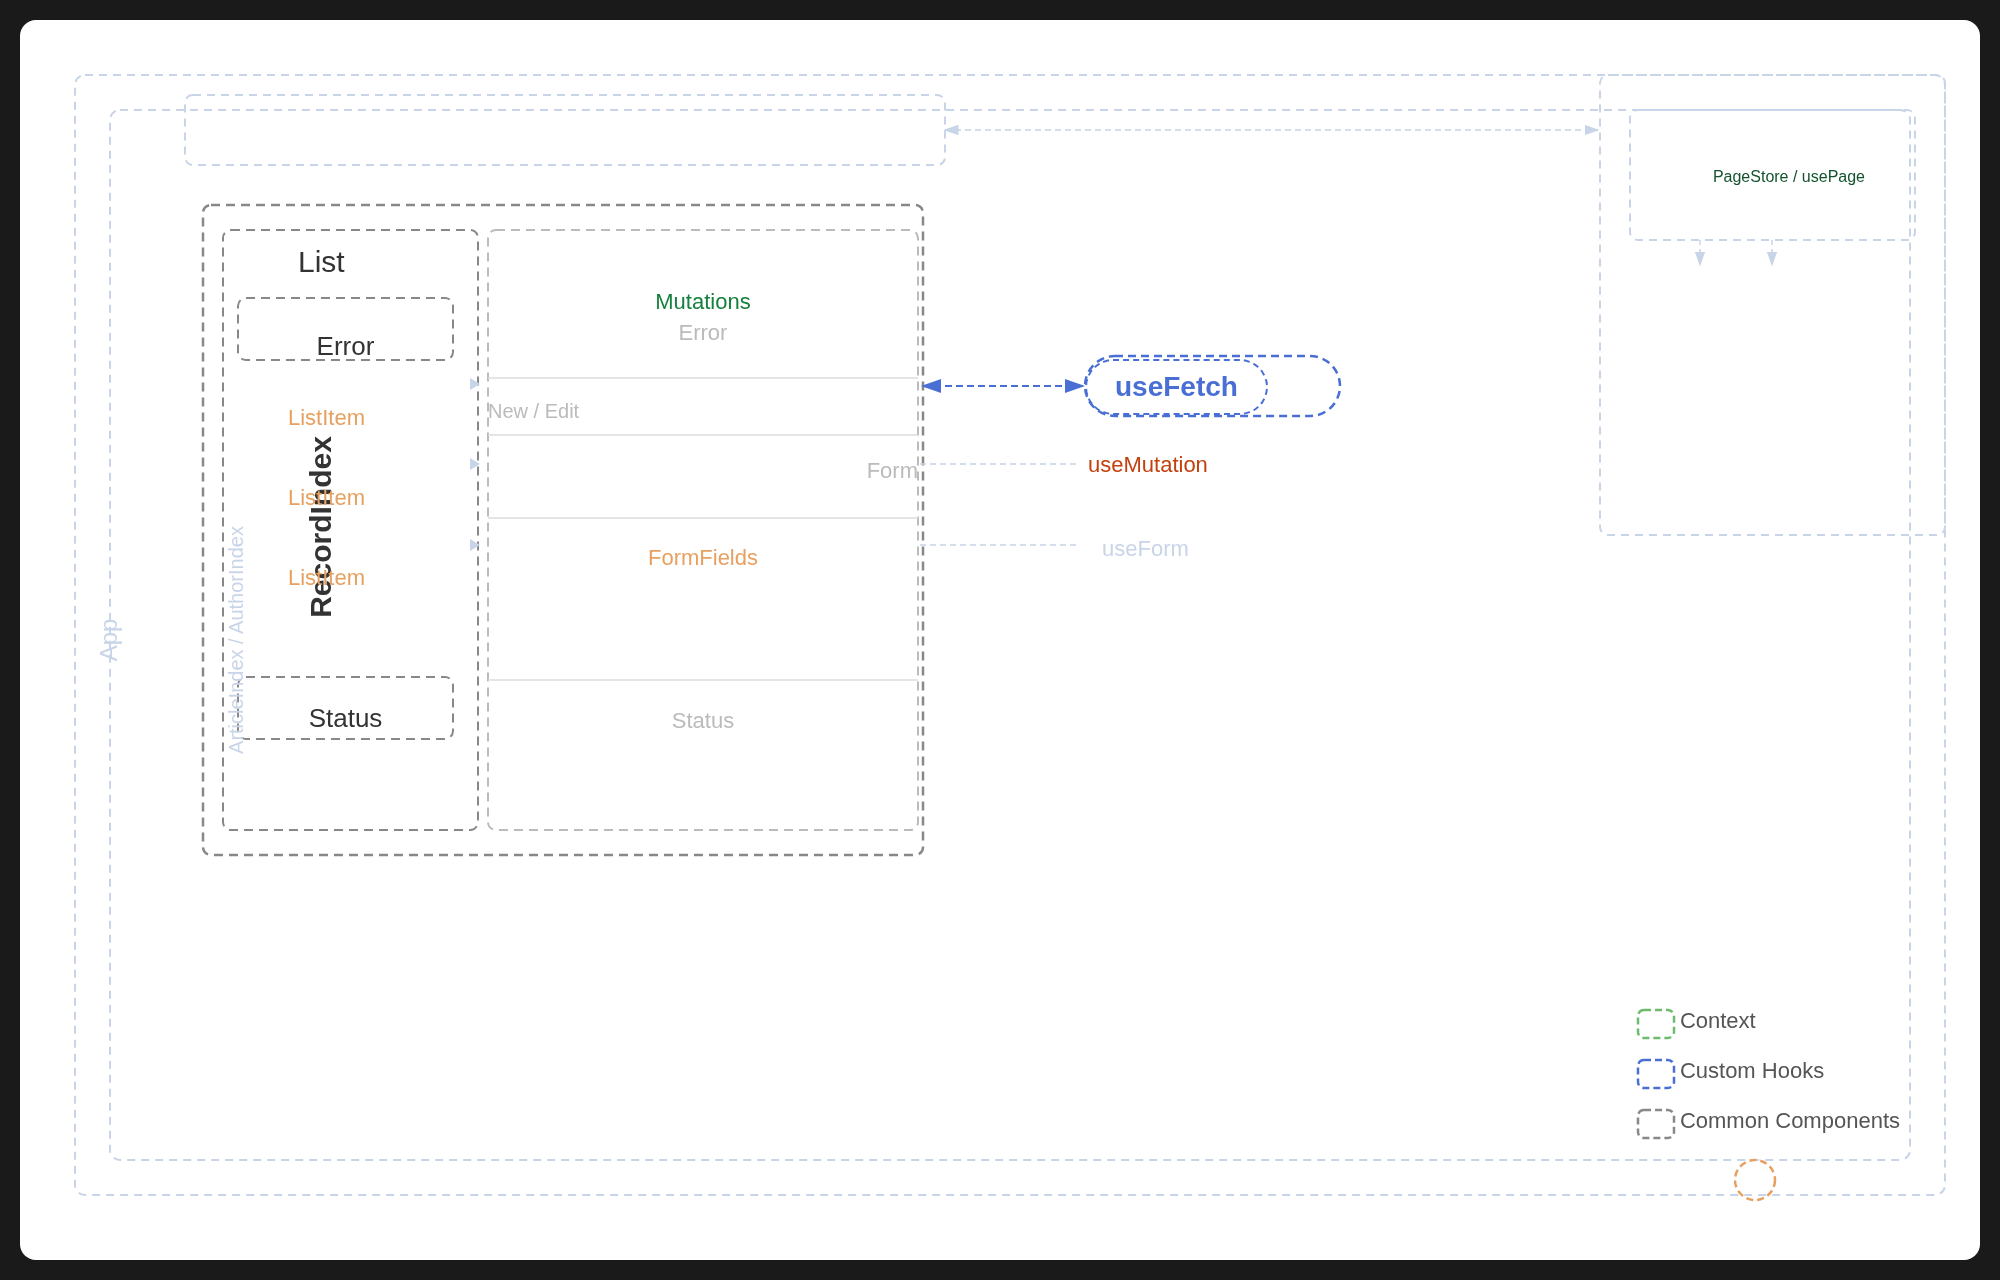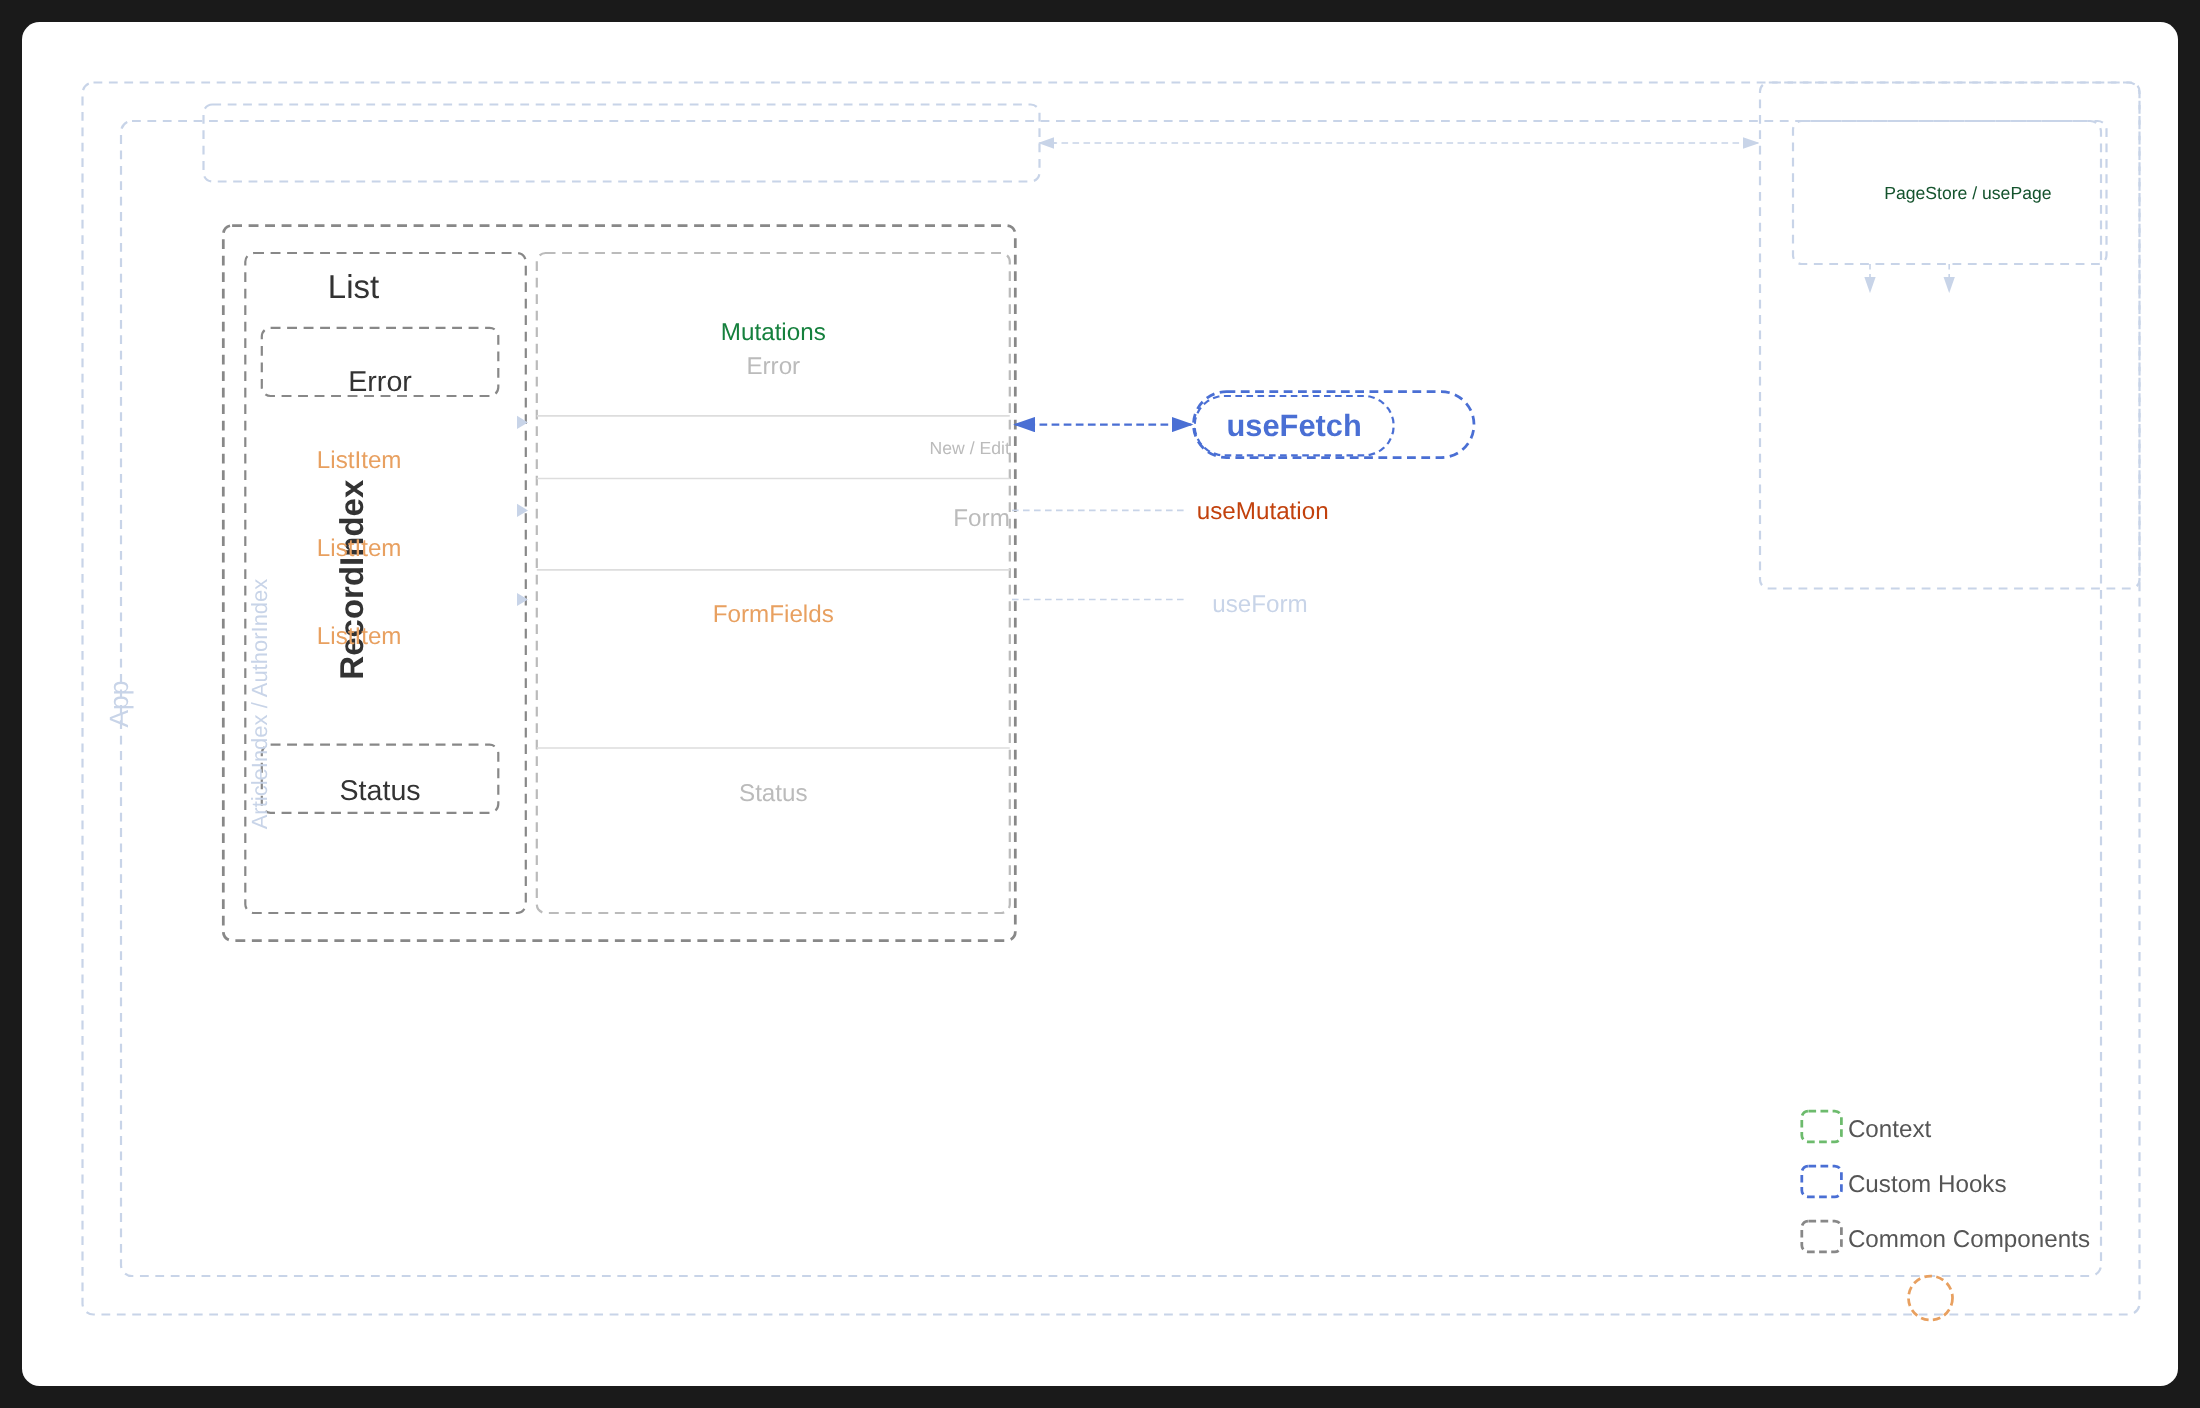--- a/index.html
+++ b/index.html
@@ -30,21 +30,21 @@
     .legend {
       position: absolute;
       right: 80px;
       bottom: 120px;
       display: flex;
       flex-direction: column;
       gap: 18px;
     }
     .legend-item {
       display: flex;
-      align-items: flex-end;
+      align-items: flex-start;
       gap: 4px;
     }
     .legend-label {
       font-size: 22px;
       color: #555;
     }
 
     
     svg.legend-svg {
       overflow: visible;
@@ -158,21 +158,21 @@
     <div style="position:absolute;top:667px;left:218px;width:215px;height:62px;display:flex;align-items:center;justify-content:center;font-size:26px;font-weight:500;color:#333;">
       <span>Status</span>
     </div>
 
     <div style="position:absolute;top:228px;left:468px;width:430px;text-align:center;font-size:22px;color:#15803d;margin-top:41px;">
       <span>Mutations</span>
     </div>
     <div style="position:absolute;top:300px;left:468px;width:430px;text-align:center;font-size:22px;color:#bbb;">
       <span>Error</span>
     </div>
-    <div style="position:absolute;top:380px;left:468px;width:430px;text-align:right;font-size:16px;color:#bbb;">
+    <div style="position:absolute;top:380px;left:468px;width:430px;text-align:left;font-size:20px;color:#bbb;">
       <span>New / Edit</span>
     </div>
     <div style="position:absolute;top:438px;left:468px;width:430px;text-align:right;font-size:22px;color:#bbb;">
       <span>Form</span>
     </div>
     <div style="position:absolute;top:525px;left:468px;width:430px;text-align:center;font-size:22px;color:#e8a060;">
       <span>FormFields</span>
     </div>
     <div style="position:absolute;top:688px;left:468px;width:430px;text-align:center;font-size:22px;color:#bbb;">
       <span>Status</span>

